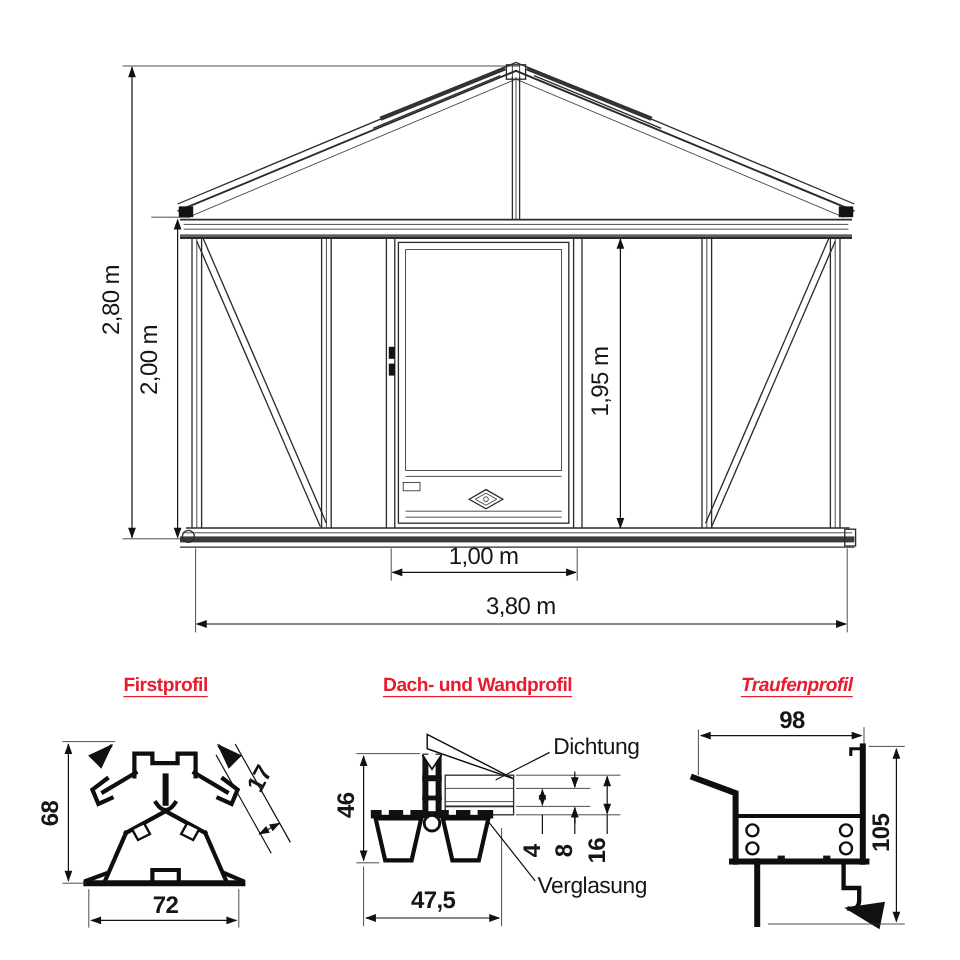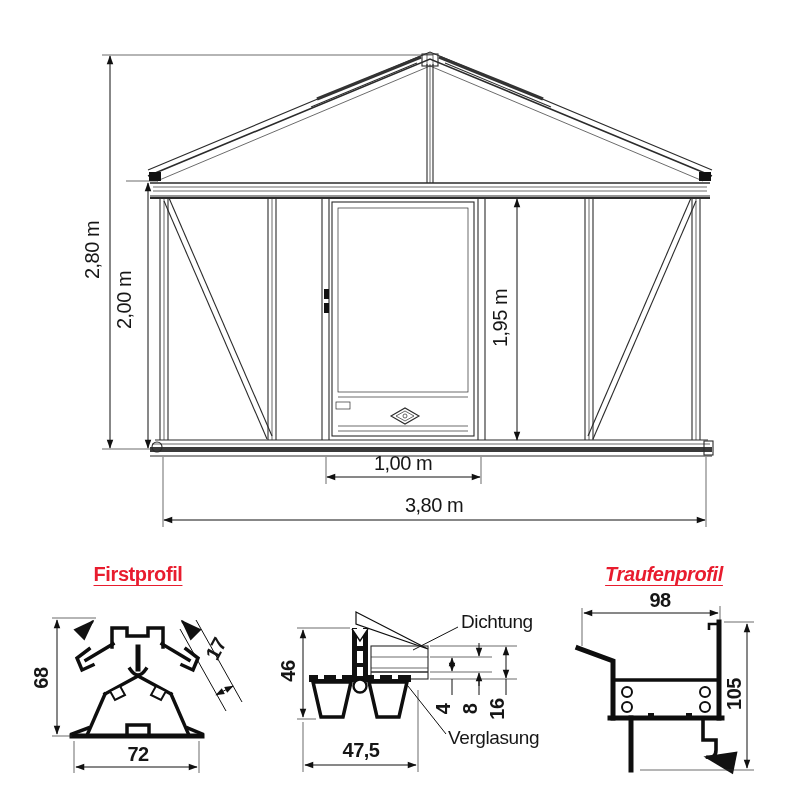--- a/index.html
+++ b/index.html
@@ -14,21 +14,21 @@
   .v35{stroke:#333;stroke-width:3.5;fill:none}
   .p35{stroke:#0e0e0e;stroke-width:3.5;fill:none;stroke-linecap:square;stroke-linejoin:miter}
   .p5{stroke:#0e0e0e;stroke-width:5;fill:none;stroke-linecap:square;stroke-linejoin:miter}
   .dim{stroke:#111;stroke-width:1;fill:none}
   .blk{fill:#111;stroke:none}
   .wht{fill:#fff;stroke:none}
   text{fill:#161616;}
   .t20{font-size:20px;letter-spacing:-.5px}
   .tb{font-size:20px;font-weight:bold;letter-spacing:-.5px}
   .tlab{font-size:19px;letter-spacing:-.4px}
-  .ptitle{position:absolute;top:563px;height:24px;color:#e81c2e;font-size:20px;font-weight:600;
+  .ptitle{position:absolute;top:563px;height:24px;color:#e81c2e;font-size:16px;font-weight:600;
           text-align:center;letter-spacing:-.4px;text-decoration:underline;
           text-underline-offset:4px;text-decoration-thickness:1px;}
 </style>
 </head>
 <body>
 
 <div class="canvas">
 
 <svg width="800" height="800" viewBox="0 0 800 800">
   <defs>
@@ -264,15 +264,16 @@
     <text class="tb" text-anchor="middle" x="660" y="607">98</text>
 
     <line x1="724" y1="622" x2="754" y2="622" class="s07"></line>
     <line x1="640" y1="770" x2="754" y2="770" class="s07"></line>
     <line x1="747" y1="624" x2="747" y2="768" class="dim" marker-start="url(#ar)" marker-end="url(#ar)"></line>
     <text class="tb" text-anchor="middle" transform="rotate(-90 741 694)" x="741" y="694">105</text>
   </g>
 </svg>
 
 <div class="ptitle" style="left:63px;width:150px;">Firstprofil</div>
+<div class="ptitle" style="left:312px;width:172px;">Dach- und Wandprofil</div>
 <div class="ptitle" style="left:588px;width:152px;font-style:italic;">Traufenprofil</div>
 
 </div>
 
 </body></html>

